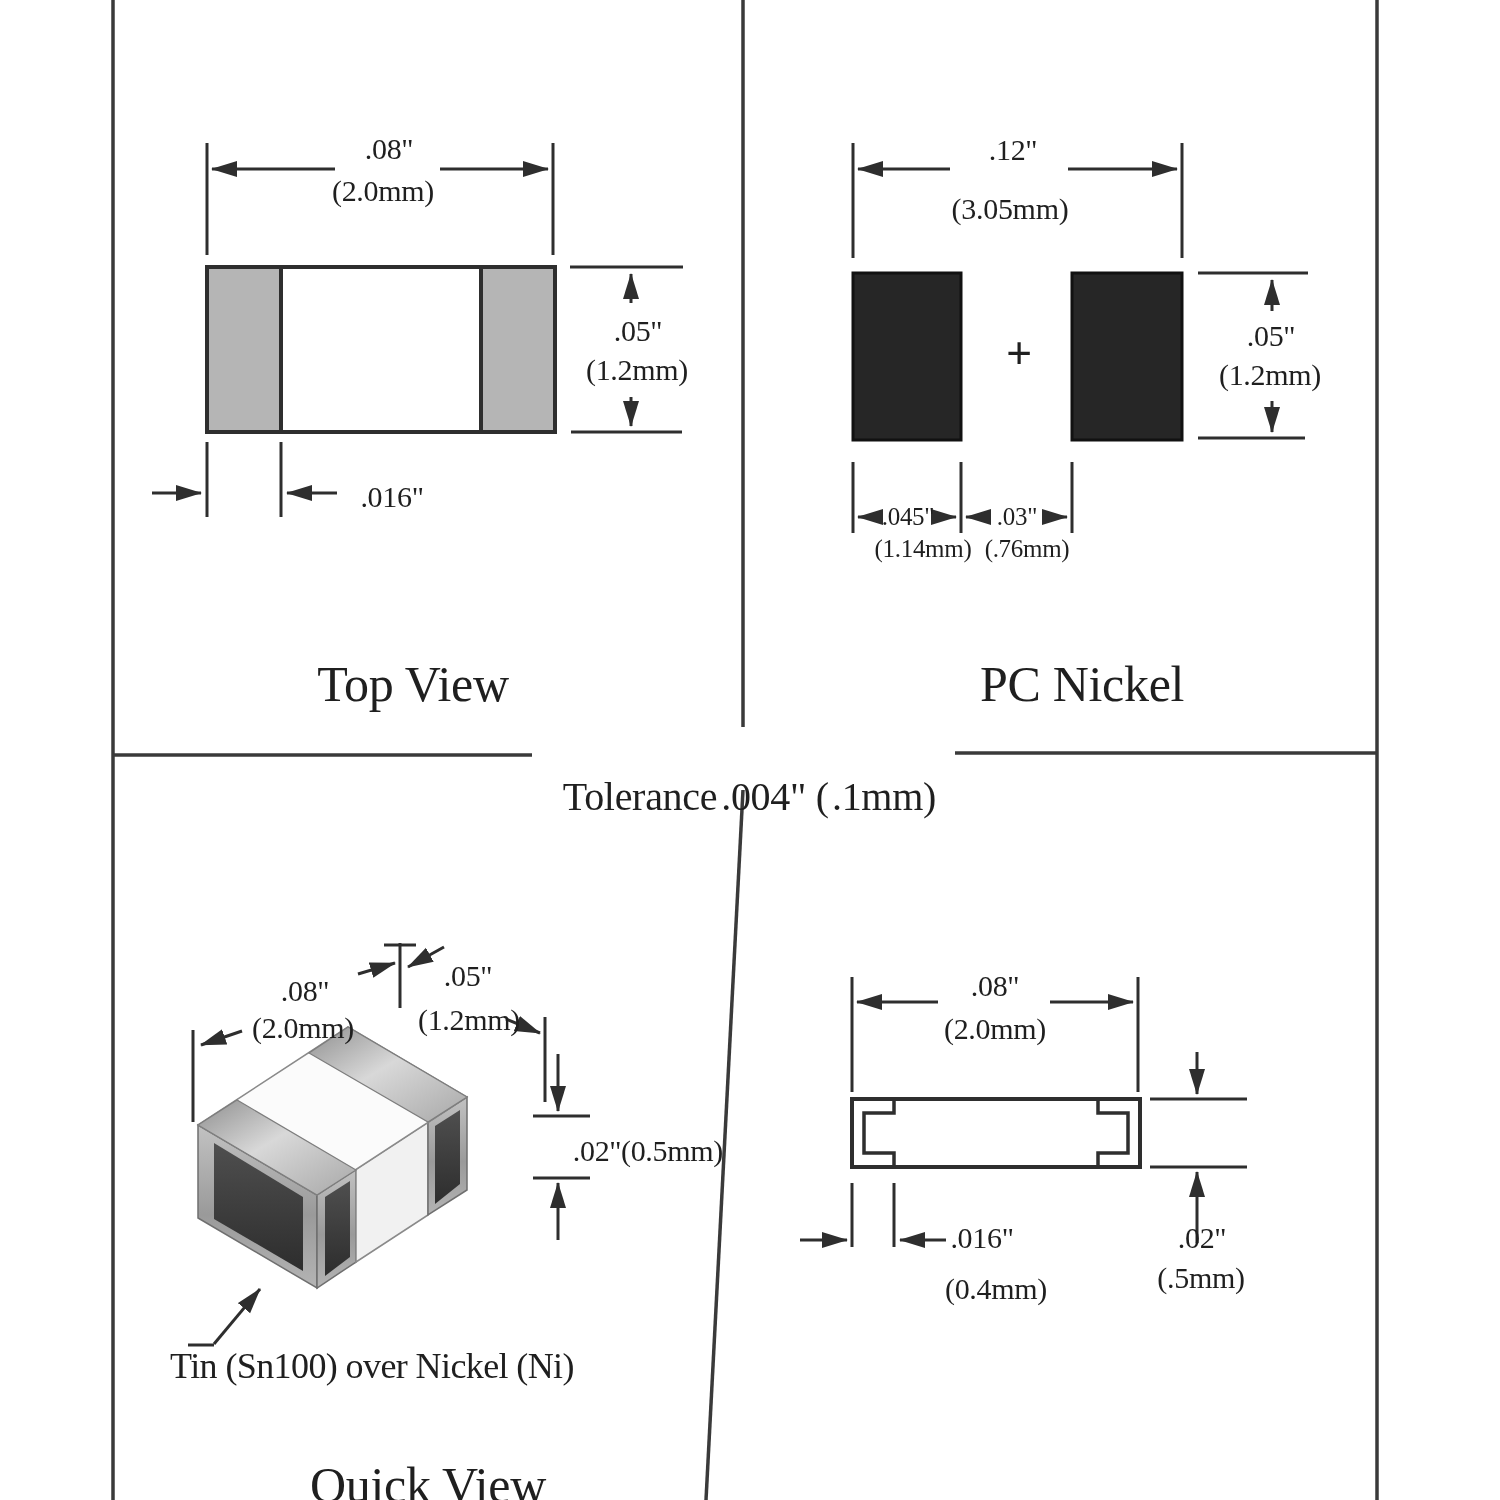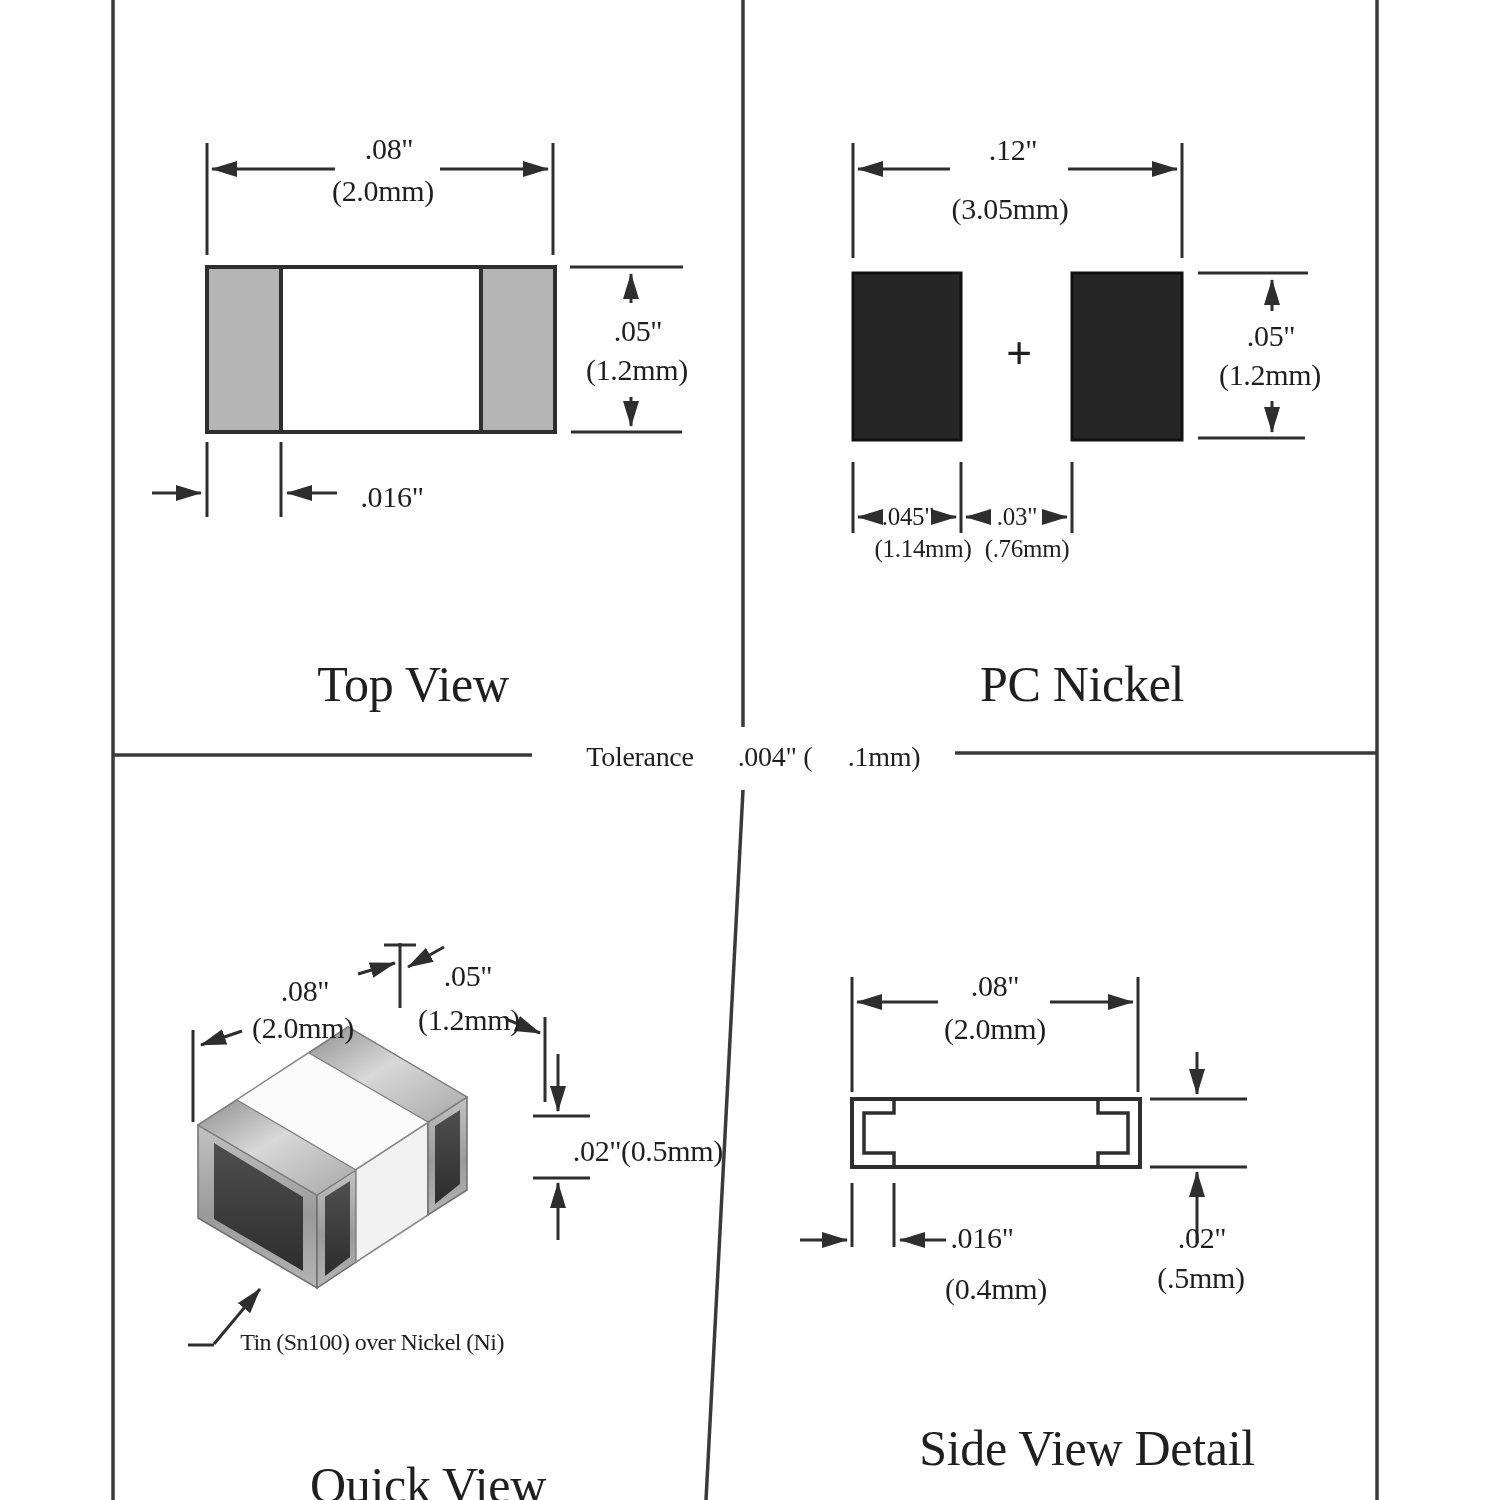--- a/index.html
+++ b/index.html
@@ -7,23 +7,23 @@
     position:relative;width:1500px;height:1500px;background:#ffffff;overflow:hidden;
     font-family:"Liberation Serif","DejaVu Serif",serif;color:#1f1f1f;
   }
   #stage svg{position:absolute;left:0;top:0;}
   .lbl{
     position:absolute;transform:translate(-50%,-50%);white-space:nowrap;
     font-size:30px;color:#1f1f1f;line-height:1;letter-spacing:-0.3px;
   }
   .caption{font-size:50px;}
   .small{font-size:25px;}
-  .note{font-size:24px;letter-spacing:-0.6px;}
+  .note{font-size:36px;letter-spacing:-0.6px;margin-top:24px;}
   .plus{font-size:46px;font-weight:bold;}
-  .tol{font-size:28px;}
+  .tol{font-size:40px;margin-top:40px;}
   line,path,rect,polygon{shape-rendering:geometricPrecision;}
 </style>
 </head>
 <body>
 
 <div id="stage">
 
   <svg width="1500" height="1500" viewBox="0 0 1500 1500">
     <defs>
       <marker id="ah" markerWidth="27" markerHeight="17" refX="25" refY="8" orient="auto" markerUnits="userSpaceOnUse">
@@ -206,15 +206,14 @@
   <div class="lbl" style="left:672px;top:1151px">(0.5mm)</div>
   <div class="lbl note" style="left:372px;top:1342px">Tin (Sn100) over Nickel (Ni)</div>
   <div class="lbl caption" style="left:428px;top:1485px">Quick View</div>
 
   <div class="lbl" style="left:995px;top:986px">.08"</div>
   <div class="lbl" style="left:995px;top:1029px">(2.0mm)</div>
   <div class="lbl" style="left:982px;top:1238px">.016"</div>
   <div class="lbl" style="left:996px;top:1289px">(0.4mm)</div>
   <div class="lbl" style="left:1202px;top:1238px">.02"</div>
   <div class="lbl" style="left:1201px;top:1278px">(.5mm)</div>
-  <div class="lbl caption" style="left:1087px;top:1448px">Side View Detail</div>
 
 </div>
 
 </body></html>

